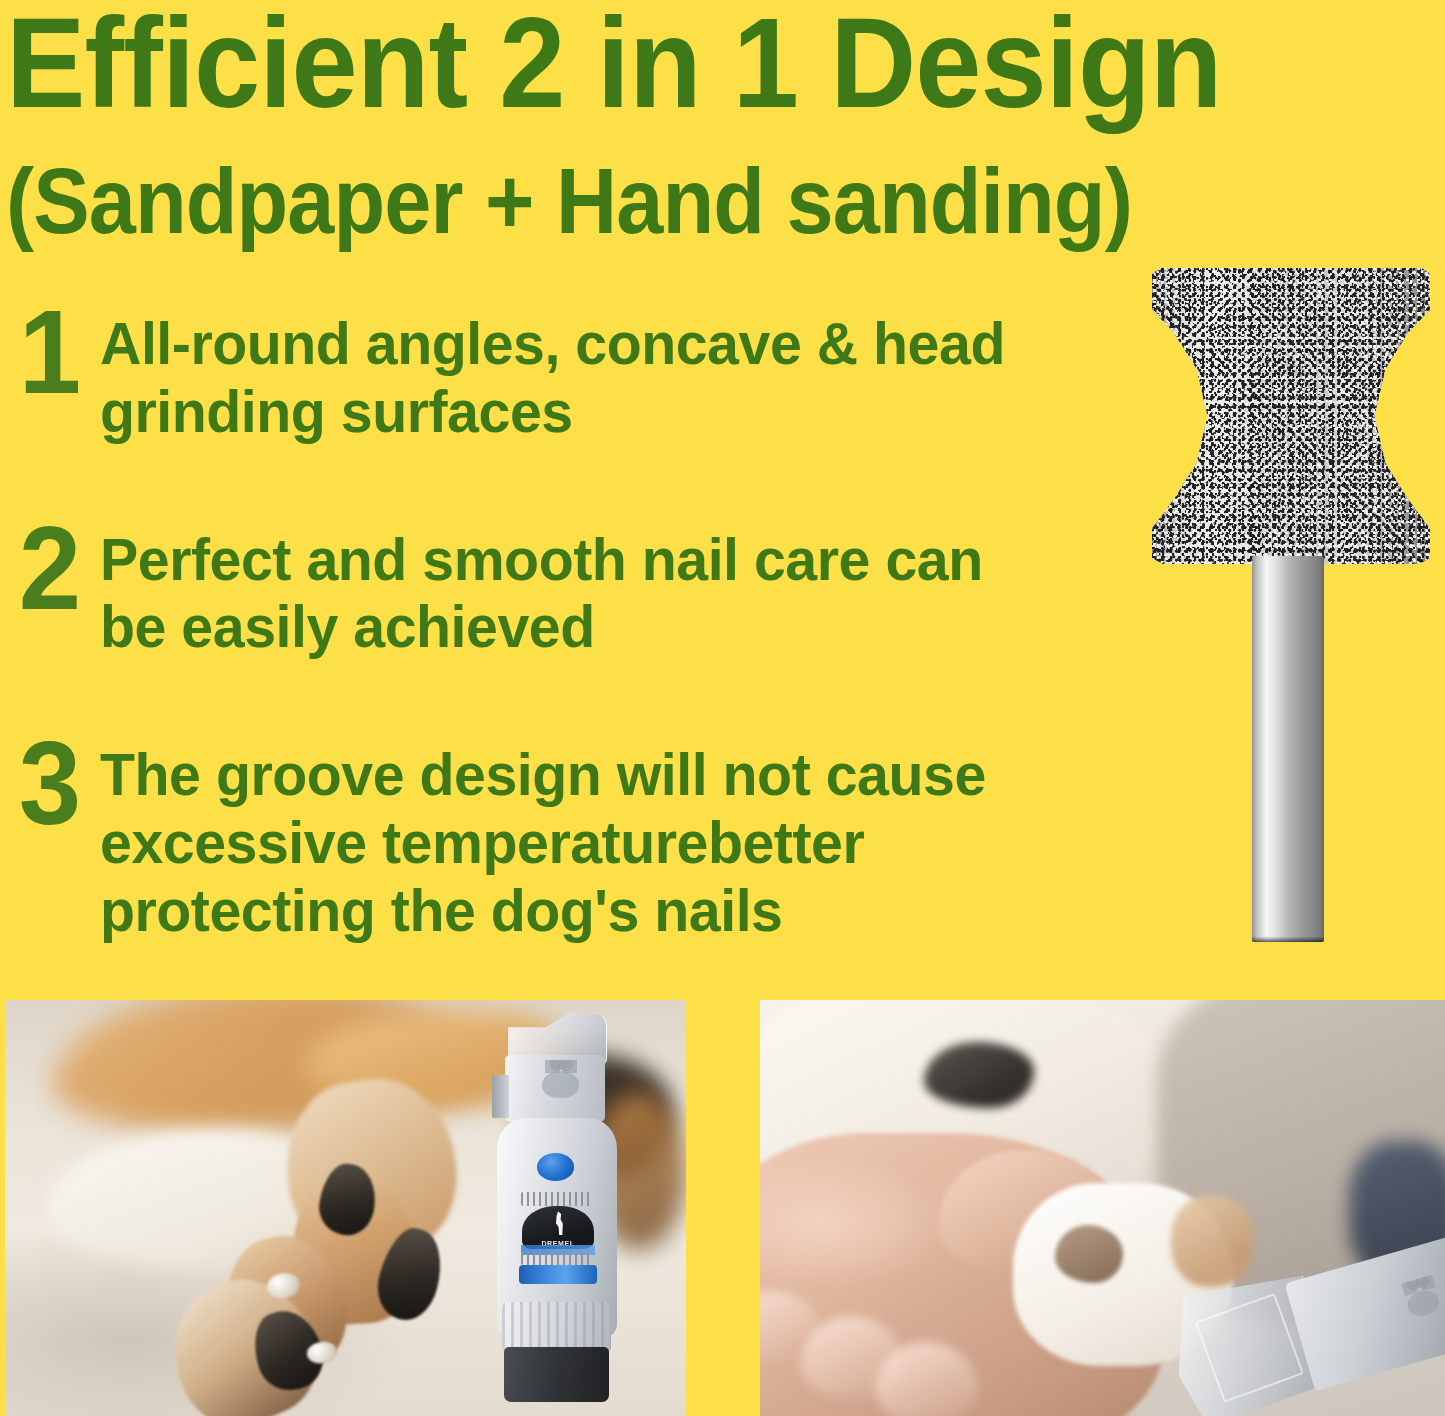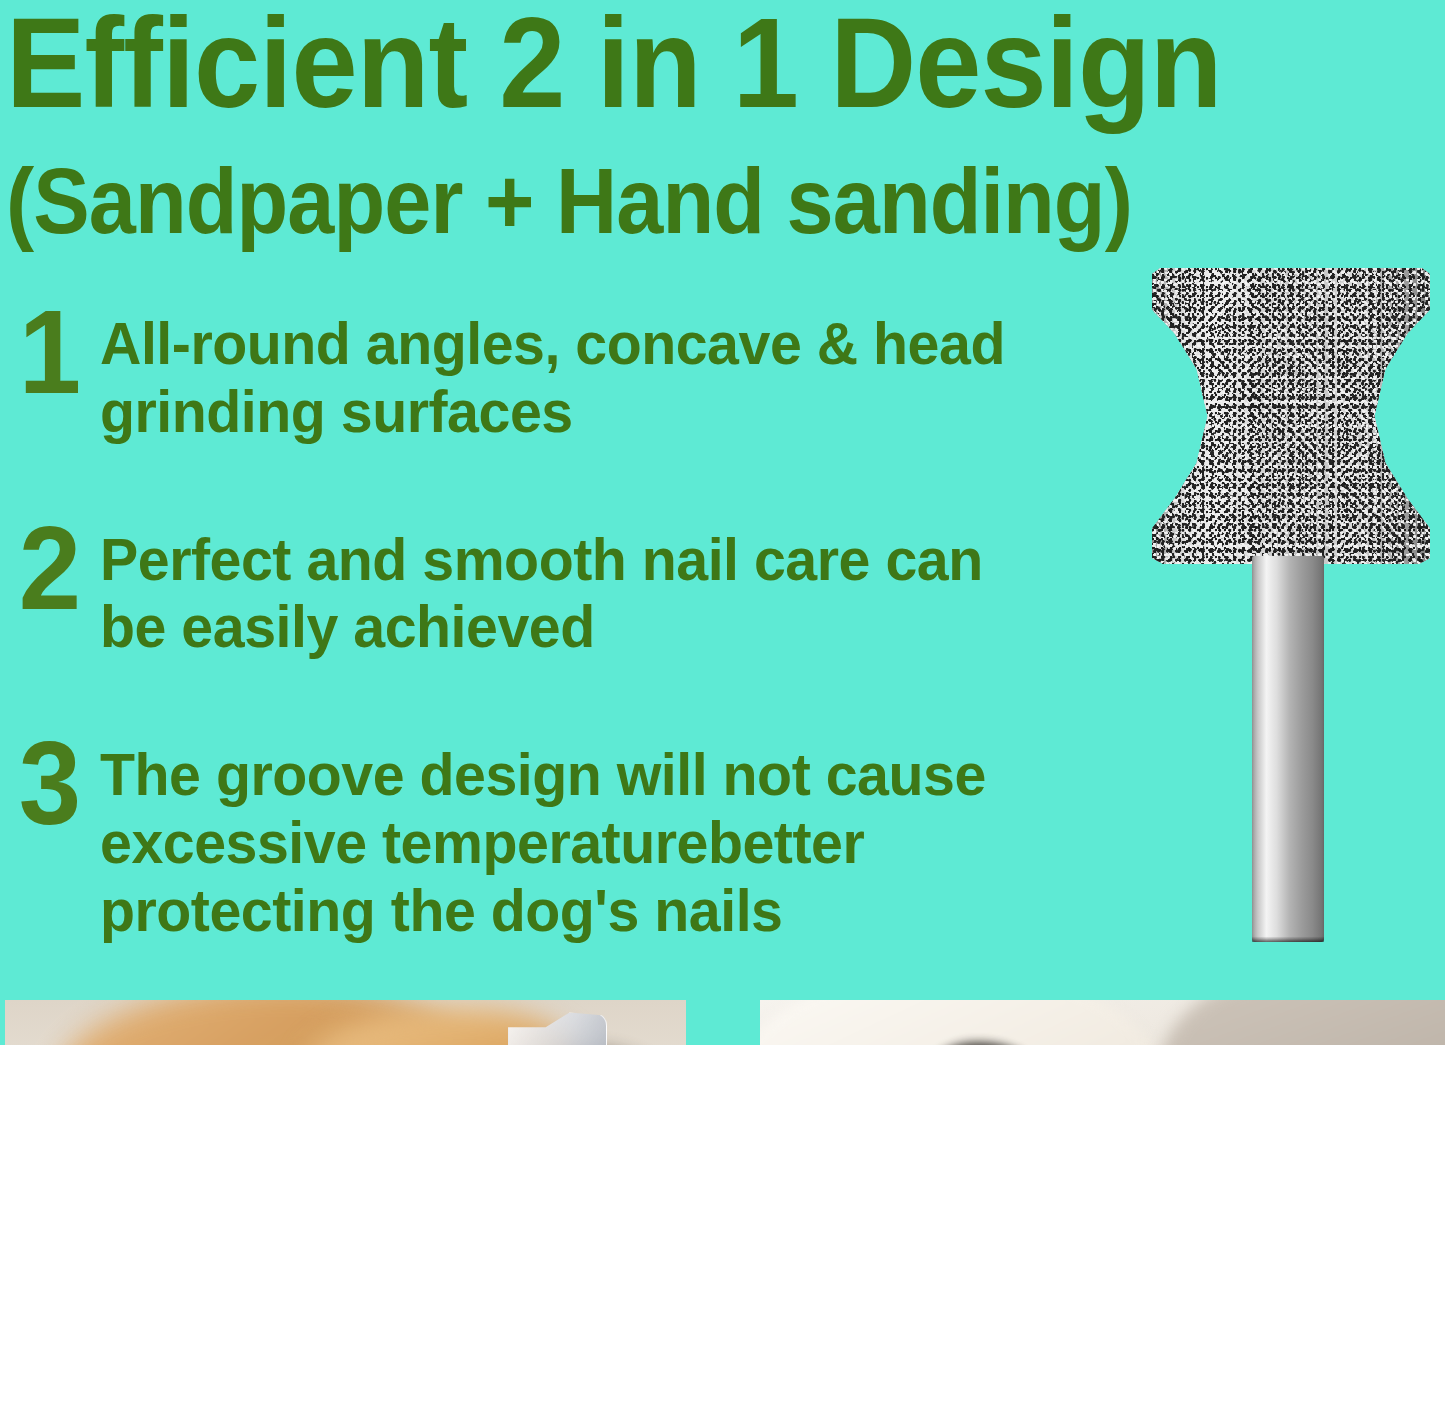--- a/index.html
+++ b/index.html
@@ -7,22 +7,22 @@
     margin: 0;
     padding: 0;
     background: #ffffff;
   }
   body {
     font-family: "Liberation Sans", "DejaVu Sans", sans-serif;
   }
   #page {
     position: relative;
     width: 1445px;
-    height: 1045px;
-    background: #5eead4;
+    height: 1416px;
+    background: #fde047;
     overflow: hidden;
   }
 
   
   .headline {
     position: absolute;
     left: 6px;
     top: -6px;
     width: 1430px;
     font-size: 128px;

